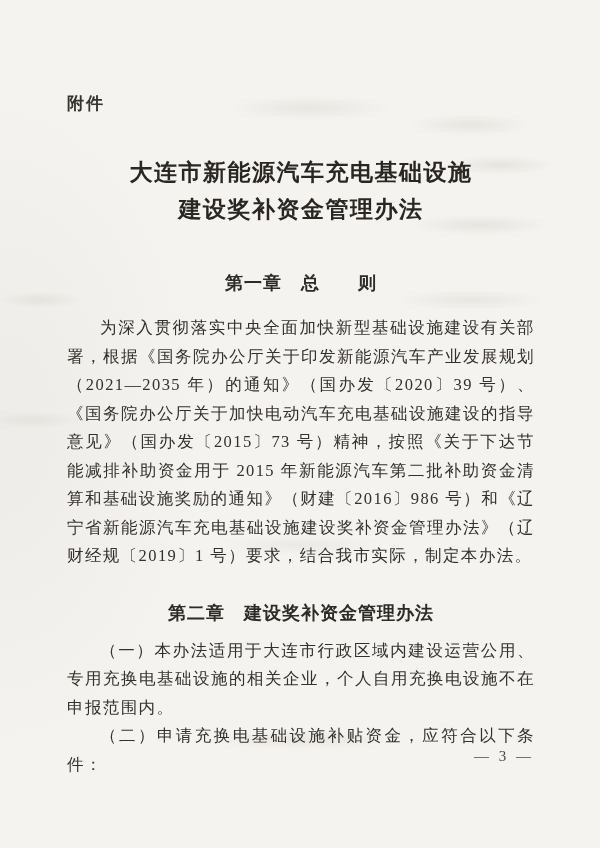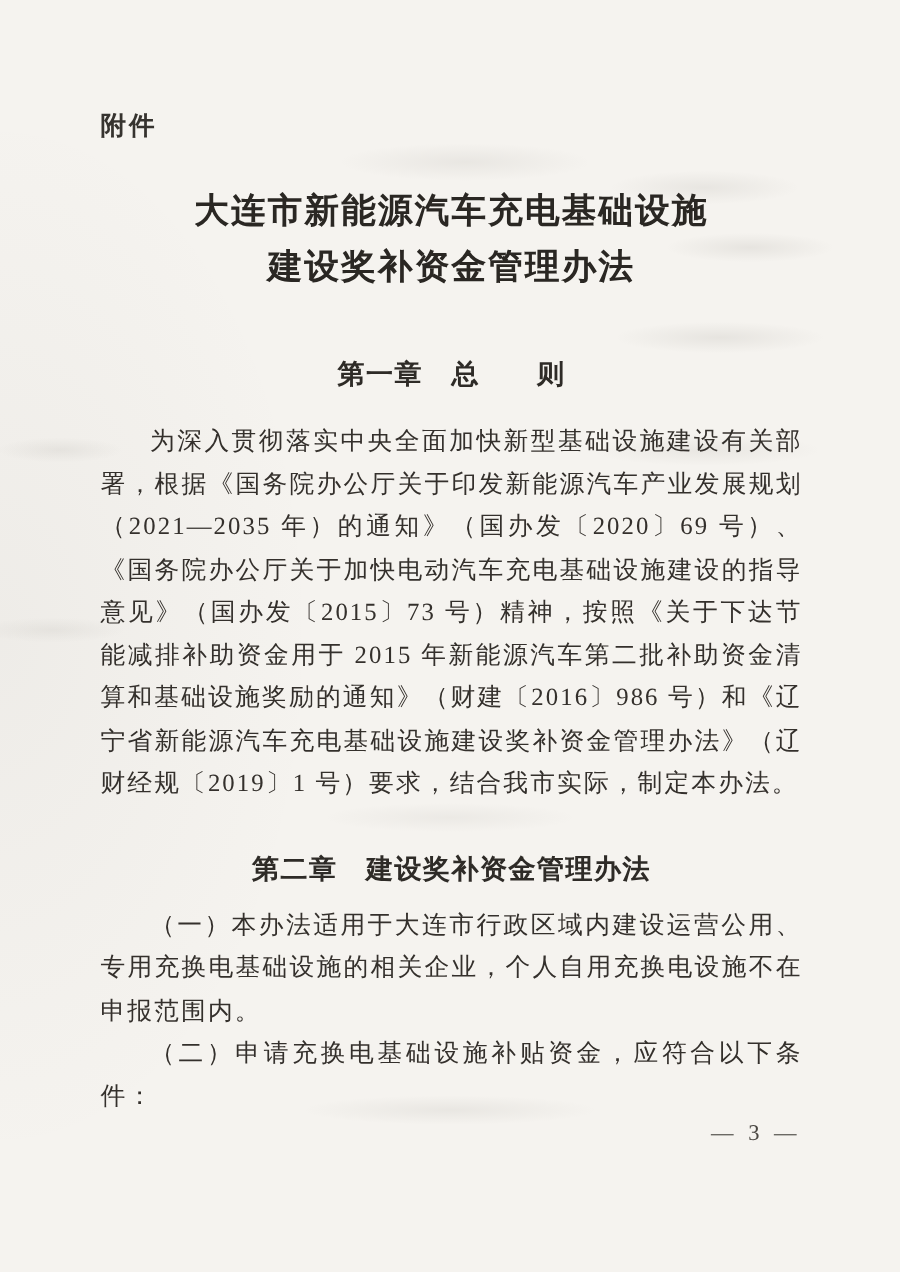--- a/index.html
+++ b/index.html
@@ -27,36 +27,36 @@
       radial-gradient(ellipse 140px 14px at 300px 740px, rgba(125,120,112,0.10), rgba(125,120,112,0) 70%),
       radial-gradient(ellipse 300px 500px at 0px 424px,  rgba(110,105,98,0.05),  rgba(110,105,98,0) 70%);
     overflow: hidden;
     font-family: "Liberation Serif", "DejaVu Serif", serif;
     color: #2e2b28;
   }
 
   .content {
     position: absolute;
     left: 67px;
-    top: 72px;
+    top: 92px;
     width: 468px;
   }
 
   .attachment-label {
     font-family: "Liberation Sans", "DejaVu Sans", sans-serif;
     font-weight: bold;
     font-size: 17px;
     letter-spacing: 2px;
     color: #36332f;
   }
 
   .doc-title {
-    margin-top: 27px;
+    margin-top: 41px;
     text-align: center;
-    font-family: Liberation Serif, serif;
+    font-family: Liberation Mono, monospace;
     font-weight: bold;
     font-size: 23px;
     line-height: 37px;
     letter-spacing: 1.5px;
     color: #2a2723;
   }
 
   .chapter-heading {
     text-align: center;
     font-family: "Liberation Sans", "DejaVu Sans", sans-serif;
@@ -100,21 +100,21 @@
 
     <div class="attachment-label">附件</div>
 
     <div class="doc-title">
       <div>大连市新能源汽车充电基础设施</div>
       <div>建设奖补资金管理办法</div>
     </div>
 
     <div class="chapter-heading first">第一章　总　　则</div>
 
-    <div class="body-para">为深入贯彻落实中央全面加快新型基础设施建设有关部署，根据《国务院办公厅关于印发新能源汽车产业发展规划（2021—2035 年）的通知》（国办发〔2020〕69 号）、《国务院办公厅关于加快电动汽车充电基础设施建设的指导意见》（国办发〔2015〕73 号）精神，按照《关于下达节能减排补助资金用于 2015 年新能源汽车第二批补助资金清算和基础设施奖励的通知》（财建〔2016〕986 号）和《辽宁省新能源汽车充电基础设施建设奖补资金管理办法》（辽财经规〔2019〕1 号）要求，结合我市实际，制定本办法。</div>
+    <div class="body-para">为深入贯彻落实中央全面加快新型基础设施建设有关部署，根据《国务院办公厅关于印发新能源汽车产业发展规划（2021—2035 年）的通知》（国办发〔2020〕39 号）、《国务院办公厅关于加快电动汽车充电基础设施建设的指导意见》（国办发〔2015〕73 号）精神，按照《关于下达节能减排补助资金用于 2015 年新能源汽车第二批补助资金清算和基础设施奖励的通知》（财建〔2016〕986 号）和《辽宁省新能源汽车充电基础设施建设奖补资金管理办法》（辽财经规〔2019〕1 号）要求，结合我市实际，制定本办法。</div>
 
     <div class="chapter-heading second">第二章　建设奖补资金管理办法</div>
 
     <div class="body-para tight">（一）本办法适用于大连市行政区域内建设运营公用、专用充换电基础设施的相关企业，个人自用充换电设施不在申报范围内。</div>
 
     <div class="body-para flush">（二）申请充换电基础设施补贴资金，应符合以下条件：</div>
 
 
   </div>
 

